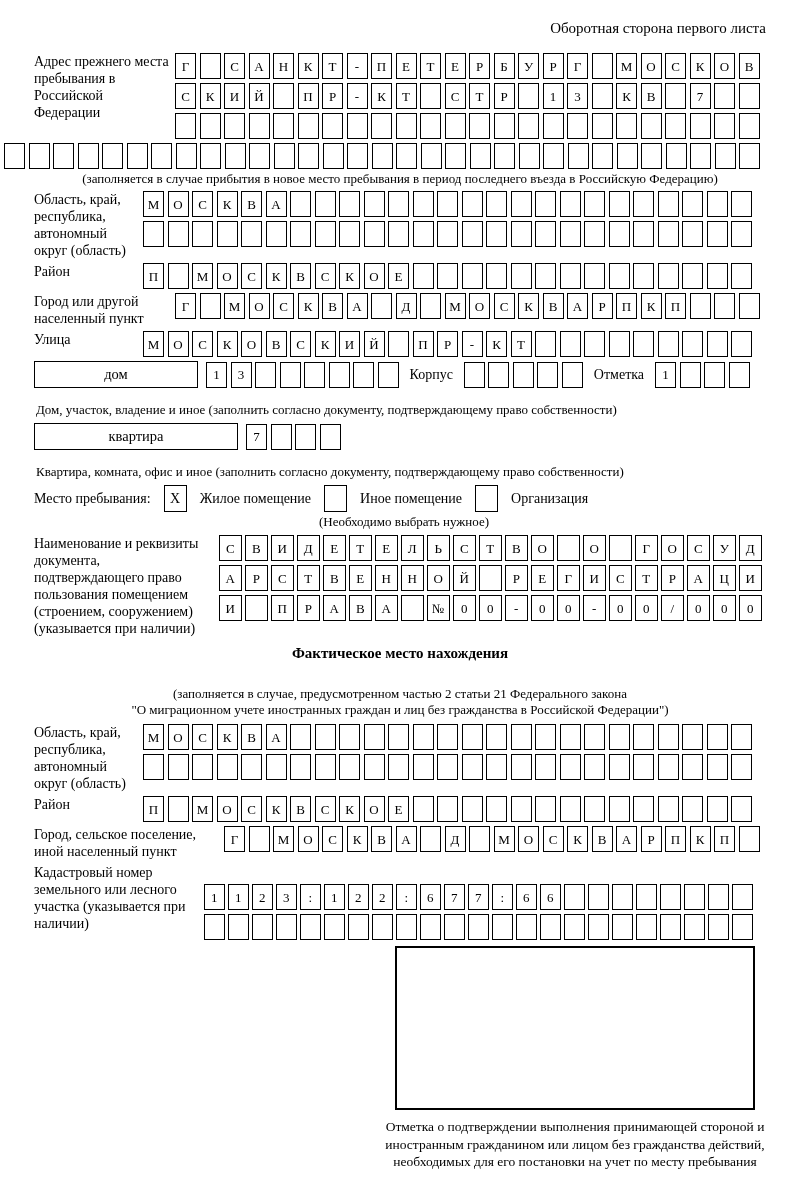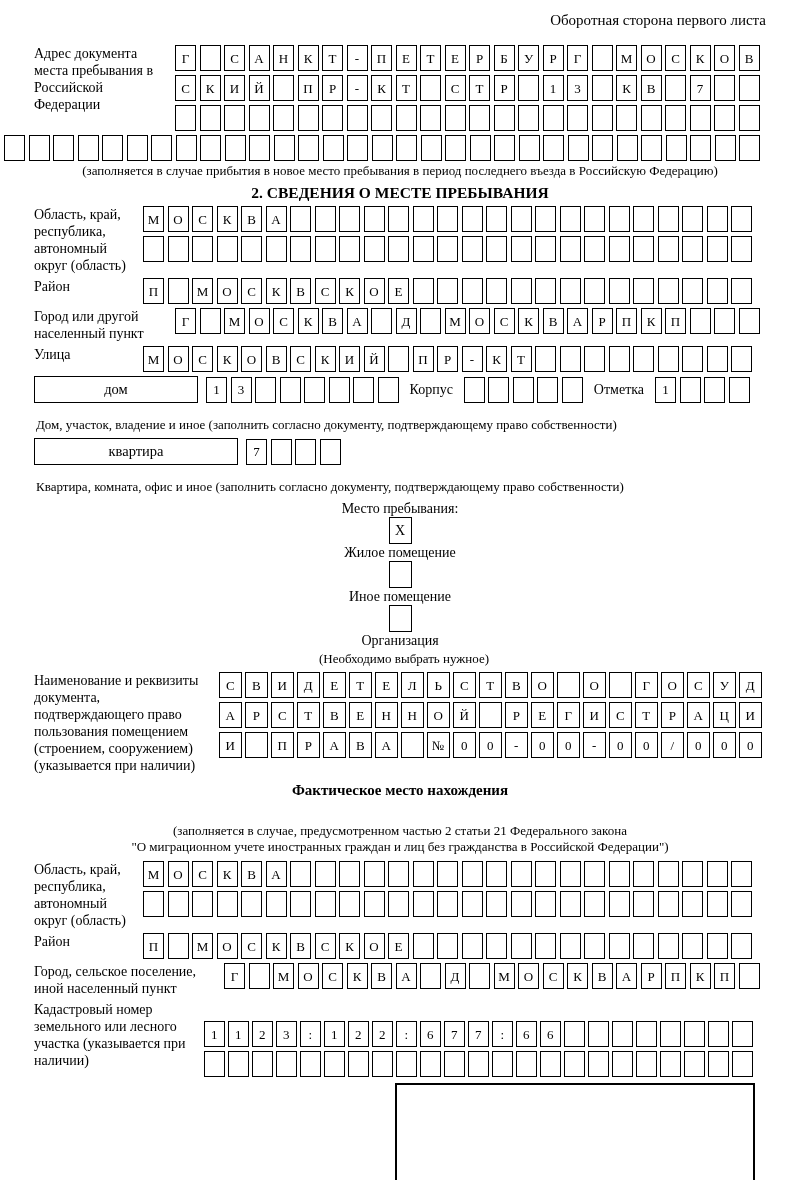--- a/index.html
+++ b/index.html
@@ -1,20 +1,20 @@
 <!DOCTYPE html>
 <html><head>
 <meta charset="utf-8">
 <style>
   * { margin:0; padding:0; box-sizing:border-box; }
   html,body { background:#e8e8e8; }
   .page{
     width:800px; height:1180px; margin:0 auto; background:#fff; color:#000;
     font-family:"Liberation Serif", serif; font-size:14px; line-height:17px;
-    padding:12px 34px 0 34px; overflow:hidden; position:relative;
+    padding:20px 34px 0 34px; overflow:hidden; position:relative;
   }
   .top-note{ text-align:right; font-size:15px; margin-bottom:16px; }
 
   .field{ display:flex; margin-bottom:4px; }
   .lbl{ flex:0 0 auto; padding-right:6px; }
   .lc141{ width:141px; }
   .lc109{ width:109px; }
   .lc185{ width:185px; }
   .lc190{ width:190px; }
   .lc170{ width:170px; }
@@ -35,21 +35,21 @@
   .cap-center{ text-align:center; margin:2px 0 4px 0; }
   .cap-left{ margin:14px 0 5px 2px; }
   .sec-title{ font-weight:bold; text-align:center; font-size:15.5px; margin:5px 0 5px 0; }
 
   .inline-row{ display:flex; align-items:center; gap:8px; margin-bottom:3px; }
   .wide-box{ border:1.5px solid #000; height:27px; display:flex; align-items:center; justify-content:center; font-size:14.5px; }
   .wb164{ width:164px; }
   .wb197{ width:204px; }
   .ilabel{ padding:0 3px; }
 
-  .mesto-row{ display:flex; align-items:center; margin-top:4px;flex-direction:column; }
+  .mesto-row{ display:flex; align-items:center; gap:13px; margin-top:4px; }
   .cbox{
     width:23px; height:27px; border:1.5px solid #000; flex:0 0 auto;
     display:flex; align-items:center; justify-content:center; font-size:14px;
   }
   .hint{ width:600px; margin-left:70px; text-align:center; margin-top:2px; margin-bottom:5px; }
 
   .fact-title{ font-weight:bold; text-align:center; font-size:15px; margin:8px 0 24px 0; }
   .fact-cap{ text-align:center; }
 
   .cad-offset{ margin-top:20px; }
@@ -59,21 +59,21 @@
   .stamp-caption{ position:absolute; left:321px; top:172px; width:440px; text-align:center; font-size:13.5px; line-height:17.5px; }
 </style>
 </head>
 <body>
 
 <div class="page">
 
   <div class="top-note">Оборотная сторона первого листа</div>
 
   <div class="field">
-    <div class="lbl lc141">Адрес документа места пребывания в Российской Федерации</div>
+    <div class="lbl lc141">Адрес прежнего места пребывания в Российской Федерации</div>
     <div class="rows">
       <div class="boxes">
           <span class="cell">Г</span>
           <span class="cell"></span>
           <span class="cell">С</span>
           <span class="cell">А</span>
           <span class="cell">Н</span>
           <span class="cell">К</span>
           <span class="cell">Т</span>
           <span class="cell">-</span>
@@ -176,21 +176,20 @@
       <span class="cell"></span>
       <span class="cell"></span>
       <span class="cell"></span>
       <span class="cell"></span>
       <span class="cell"></span>
       <span class="cell"></span>
       <span class="cell"></span>
     </div>
   <div class="caption cap-center">(заполняется в случае прибытия в новое место пребывания в период последнего въезда в Российскую Федерацию)</div>
 
-  <div class="sec-title">2. СВЕДЕНИЯ О МЕСТЕ ПРЕБЫВАНИЯ</div>
 
   <div class="field">
     <div class="lbl lc109">Область, край, республика, автономный округ (область)</div>
     <div class="rows">
       <div class="boxes">
           <span class="cell">М</span>
           <span class="cell">О</span>
           <span class="cell">С</span>
           <span class="cell">К</span>
           <span class="cell">В</span>
@@ -642,15 +641,16 @@
           <span class="cell"></span>
           <span class="cell"></span>
           <span class="cell"></span>
           <span class="cell"></span>
         </div>
     </div>
   </div>
 
   <div class="footer">
     <div class="stamp-box"></div>
+    <div class="stamp-caption">Отметка о подтверждении выполнения принимающей стороной и иностранным гражданином или лицом без гражданства действий, необходимых для его постановки на учет по месту пребывания</div>
   </div>
 
 </div>
 
 </body></html>

